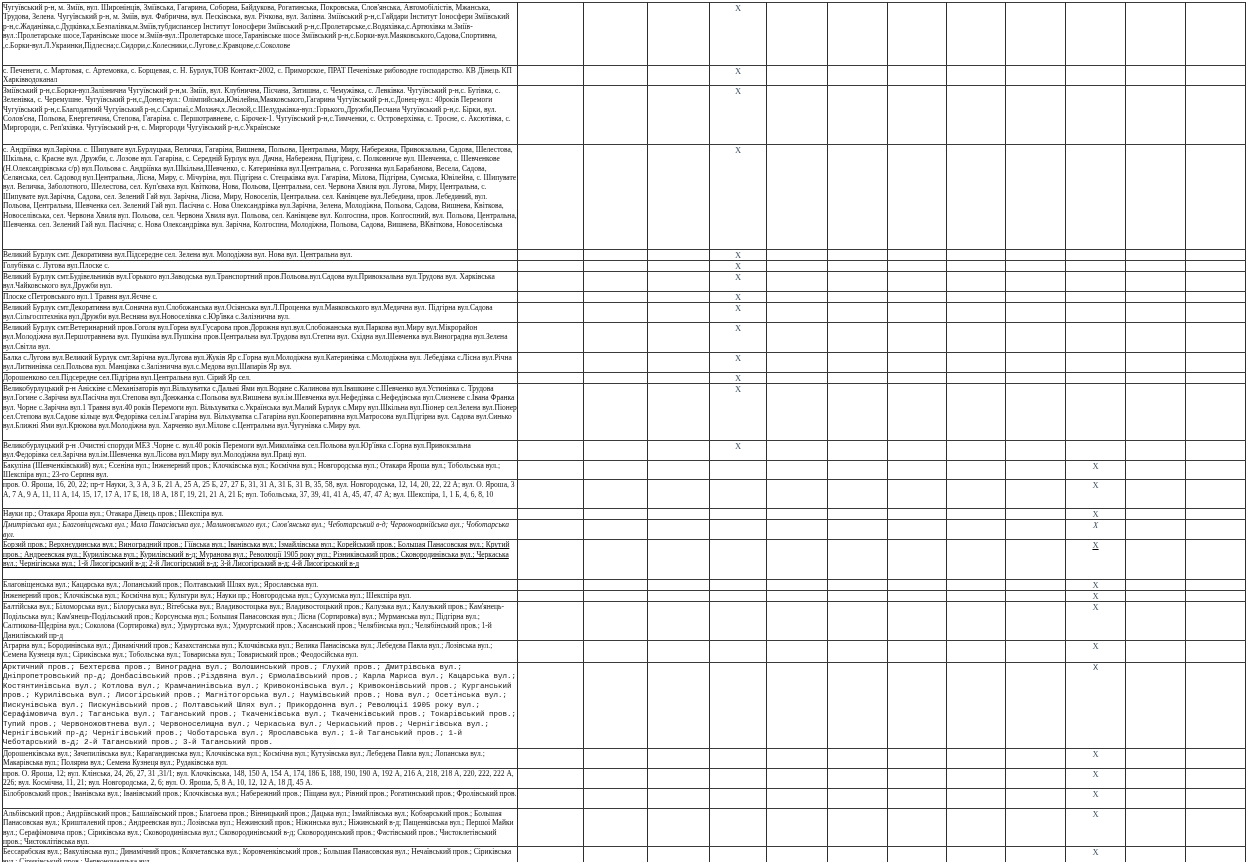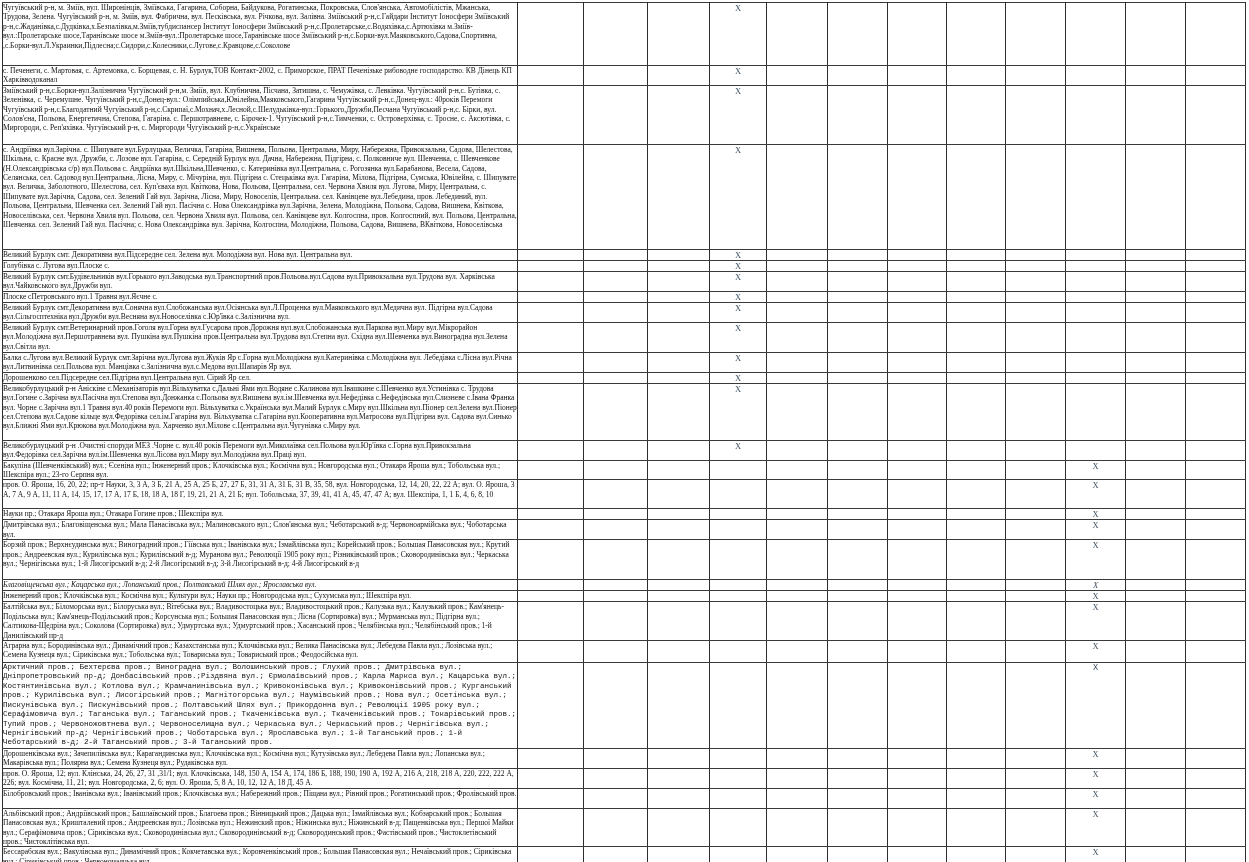--- a/index.html
+++ b/index.html
@@ -287,65 +287,65 @@
         <td class="cell-empty"></td>
         <td class="cell-empty"></td>
         <td class="cell-empty"></td>
         <td class="cell-empty"></td>
         <td class="cell-empty"></td>
         <td class="cell-mark"><span>Х</span></td>
         <td class="cell-empty"></td>
         <td class="cell-empty"></td>
       </tr>
       <tr style="height: 9px;">
-        <td class="cell-text">Науки пр.; Отакара Яроша вул.; Отакара Гогине пров.; Шекспіра вул.</td>
-        <td class="cell-empty"></td>
-        <td class="cell-empty"></td>
-        <td class="cell-empty"></td>
-        <td class="cell-empty"></td>
-        <td class="cell-empty"></td>
-        <td class="cell-empty"></td>
-        <td class="cell-empty"></td>
-        <td class="cell-empty"></td>
-        <td class="cell-empty"></td>
-        <td class="cell-mark"><span>Х</span></td>
-        <td class="cell-empty"></td>
-        <td class="cell-empty"></td>
-      </tr>
-      <tr style="height: 20px;">
+        <td class="cell-text">Науки пр.; Отакара Яроша вул.; Отакара Дінець пров.; Шекспіра вул.</td>
+        <td class="cell-empty"></td>
+        <td class="cell-empty"></td>
+        <td class="cell-empty"></td>
+        <td class="cell-empty"></td>
+        <td class="cell-empty"></td>
+        <td class="cell-empty"></td>
+        <td class="cell-empty"></td>
+        <td class="cell-empty"></td>
+        <td class="cell-empty"></td>
+        <td class="cell-mark"><span>Х</span></td>
+        <td class="cell-empty"></td>
+        <td class="cell-empty"></td>
+      </tr>
+      <tr style="height: 20px; font-style: italic;">
         <td class="cell-text">Дмитрівська вул.; Благовіщенська вул.; Мала Панасівська вул.; Малиновського вул.; Слов'янська вул.; Чеботарський в-д; Червоноармійська вул.; Чоботарська вул.</td>
         <td class="cell-empty"></td>
         <td class="cell-empty"></td>
         <td class="cell-empty"></td>
         <td class="cell-empty"></td>
         <td class="cell-empty"></td>
         <td class="cell-empty"></td>
         <td class="cell-empty"></td>
         <td class="cell-empty"></td>
         <td class="cell-empty"></td>
         <td class="cell-mark"><span>Х</span></td>
         <td class="cell-empty"></td>
         <td class="cell-empty"></td>
       </tr>
-      <tr style="height: 40px;">
+      <tr style="height: 40px; text-decoration: underline;">
         <td class="cell-text">Борзий пров.; Верхнєудинська вул.; Виноградний пров.; Гіївська вул.; Іванівська вул.; Ізмайлівська вул.; Корейський пров.; Большая Панасовская  вул.; Крутий пров.; Андреевская вул.; Курилівська вул.; Курилівський в-д; Муранова вул.; Революції 1905 року вул.; Різниківський пров.; Сковородинівська вул.; Черкаська вул.; Чернігівська вул.; 1-й Лисогірський в-д; 2-й Лисогірський в-д; 3-й Лисогірський в-д; 4-й Лисогірський в-д</td>
         <td class="cell-empty"></td>
         <td class="cell-empty"></td>
         <td class="cell-empty"></td>
         <td class="cell-empty"></td>
         <td class="cell-empty"></td>
         <td class="cell-empty"></td>
         <td class="cell-empty"></td>
         <td class="cell-empty"></td>
         <td class="cell-empty"></td>
         <td class="cell-mark"><span>Х</span></td>
         <td class="cell-empty"></td>
         <td class="cell-empty"></td>
       </tr>
-      <tr style="height: 10px; font-style: italic;">
+      <tr style="height: 10px;">
         <td class="cell-text">Благовіщенська вул.; Кацарська вул.; Лопанський пров.; Полтавський Шлях вул.; Ярославська вул.</td>
         <td class="cell-empty"></td>
         <td class="cell-empty"></td>
         <td class="cell-empty"></td>
         <td class="cell-empty"></td>
         <td class="cell-empty"></td>
         <td class="cell-empty"></td>
         <td class="cell-empty"></td>
         <td class="cell-empty"></td>
         <td class="cell-empty"></td>

